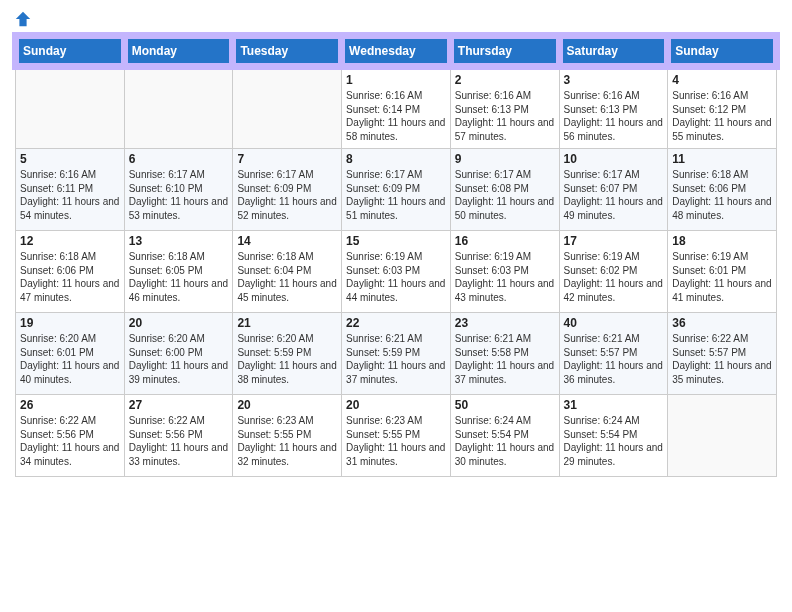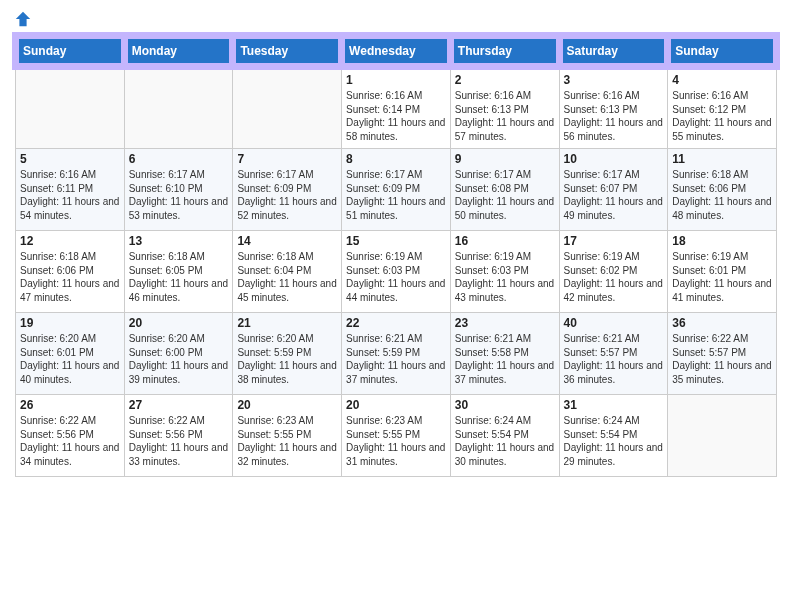--- a/index.html
+++ b/index.html
@@ -311,21 +311,21 @@
 Sunset: 5:55 PM
 Daylight: 11 hours and 32 minutes.</div>
           </td>
           <td>
             <span class="day-num">20</span>
             <div class="day-info" style="white-space: pre-line;">Sunrise: 6:23 AM
 Sunset: 5:55 PM
 Daylight: 11 hours and 31 minutes.</div>
           </td>
           <td>
-            <span class="day-num">30</span>
+            <span class="day-num">50</span>
             <div class="day-info" style="white-space: pre-line;">Sunrise: 6:24 AM
 Sunset: 5:54 PM
 Daylight: 11 hours and 30 minutes.</div>
           </td>
           <td>
             <span class="day-num">31</span>
             <div class="day-info" style="white-space: pre-line;">Sunrise: 6:24 AM
 Sunset: 5:54 PM
 Daylight: 11 hours and 29 minutes.</div>
           </td>

